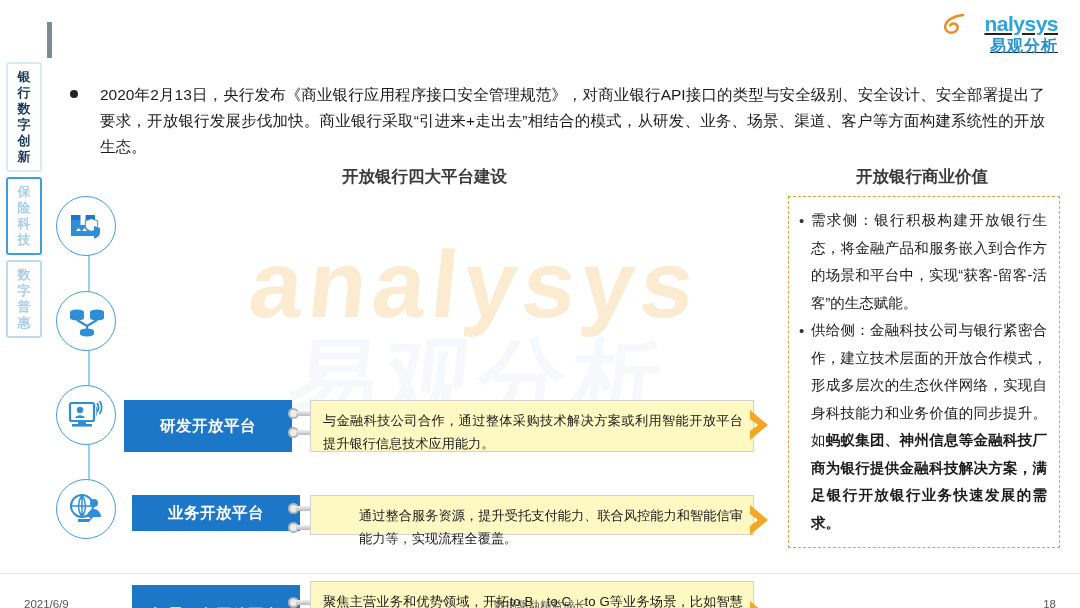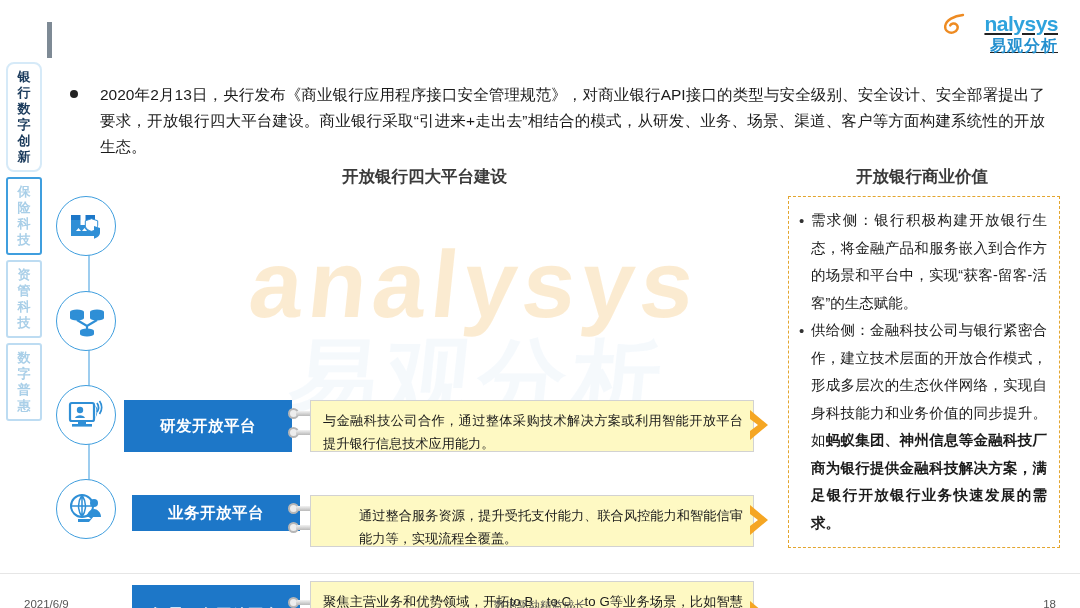--- a/index.html
+++ b/index.html
@@ -110,21 +110,20 @@
     font-size: 13px;
     line-height: 16px;
     color: #a9cfe8;
     font-weight: bold;
     width: 14px;
     margin: 0 auto;
     word-break: break-all;
   }
   .side-tab.active {
     border-color: #d6eaf8;
-    border-radius: 8px;
   }
   .side-tab.active .lbl {
     color: #1b3b5c;
   }
   .side-tab.highlight {
     border-color: #3f9ede;
   }
   
   .intro {
     position: absolute;
@@ -295,30 +294,27 @@
 </div>
 
 <div class="sidebar">
   <div class="side-tab active">
     <span class="lbl">银行数字创新</span>
   </div>
   <div class="side-tab highlight">
     <span class="lbl">保险科技</span>
   </div>
   <div class="side-tab">
-    <span class="lbl">资管科技</span>
-  </div>
-  <div class="side-tab">
     <span class="lbl">数字普惠</span>
   </div>
 </div>
 
 <div class="intro">
   <div class="intro-bullet"></div>
-  <div class="intro-text">2020年2月13日，央行发布《商业银行应用程序接口安全管理规范》，对商业银行API接口的类型与安全级别、安全设计、安全部署提出了要求，开放银行四大平台建设。商业银行采取“引进来+走出去”相结合的模式，从研发、业务、场景、渠道、客户等方面构建系统性的开放生态。</div>
+  <div class="intro-text">2020年2月13日，央行发布《商业银行应用程序接口安全管理规范》，对商业银行API接口的类型与安全级别、安全设计、安全部署提出了要求，开放银行发展步伐加快。商业银行采取“引进来+走出去”相结合的模式，从研发、业务、场景、渠道、客户等方面构建系统性的开放生态。</div>
 </div>
 
 <div class="sec-head left">开放银行四大平台建设</div>
 <div class="sec-head right">开放银行商业价值</div>
 
 <div class="spine"></div>
 
 <div class="row" style="top:196px;">
   <div class="row-icon">
     <svg width="40" height="40" viewBox="0 0 40 40">
@@ -381,21 +377,21 @@
       <div class="ringL"></div>
         <div class="bar"></div>
         <div class="ringR"></div>
     </div>
     <div class="link-bar">
       <div class="ringL"></div>
         <div class="bar"></div>
         <div class="ringR"></div>
     </div>
   </div>
-  <div class="row-desc" style="top:204px; height:52px;padding-left:48px;">通过整合服务资源，提升受托支付能力、联合风控能力和智能信审能力等，实现流程全覆盖。</div>
+  <div class="row-desc" style="top:204px; height:40px;padding-left:48px;">通过整合服务资源，提升受托支付能力、联合风控能力和智能信审能力等，实现流程全覆盖。</div>
   <svg class="chev" style="left:692px; top:212px;" viewBox="0 0 26 34">
     <path d="M2 2 L20 17 L2 32 L2 23 L10 17 L2 11 Z" fill="#f5a623"></path>
   </svg>
 </div>
 
 <div class="row" style="top:385px;">
   <div class="row-icon">
     <svg width="40" height="40" viewBox="0 0 40 40">
       <rect x="3" y="7" width="24" height="18" rx="1.8" fill="none" stroke="#2f8fd6" stroke-width="2.2"></rect>
       <circle cx="13" cy="14" r="3.2" fill="#2f8fd6"></circle>

